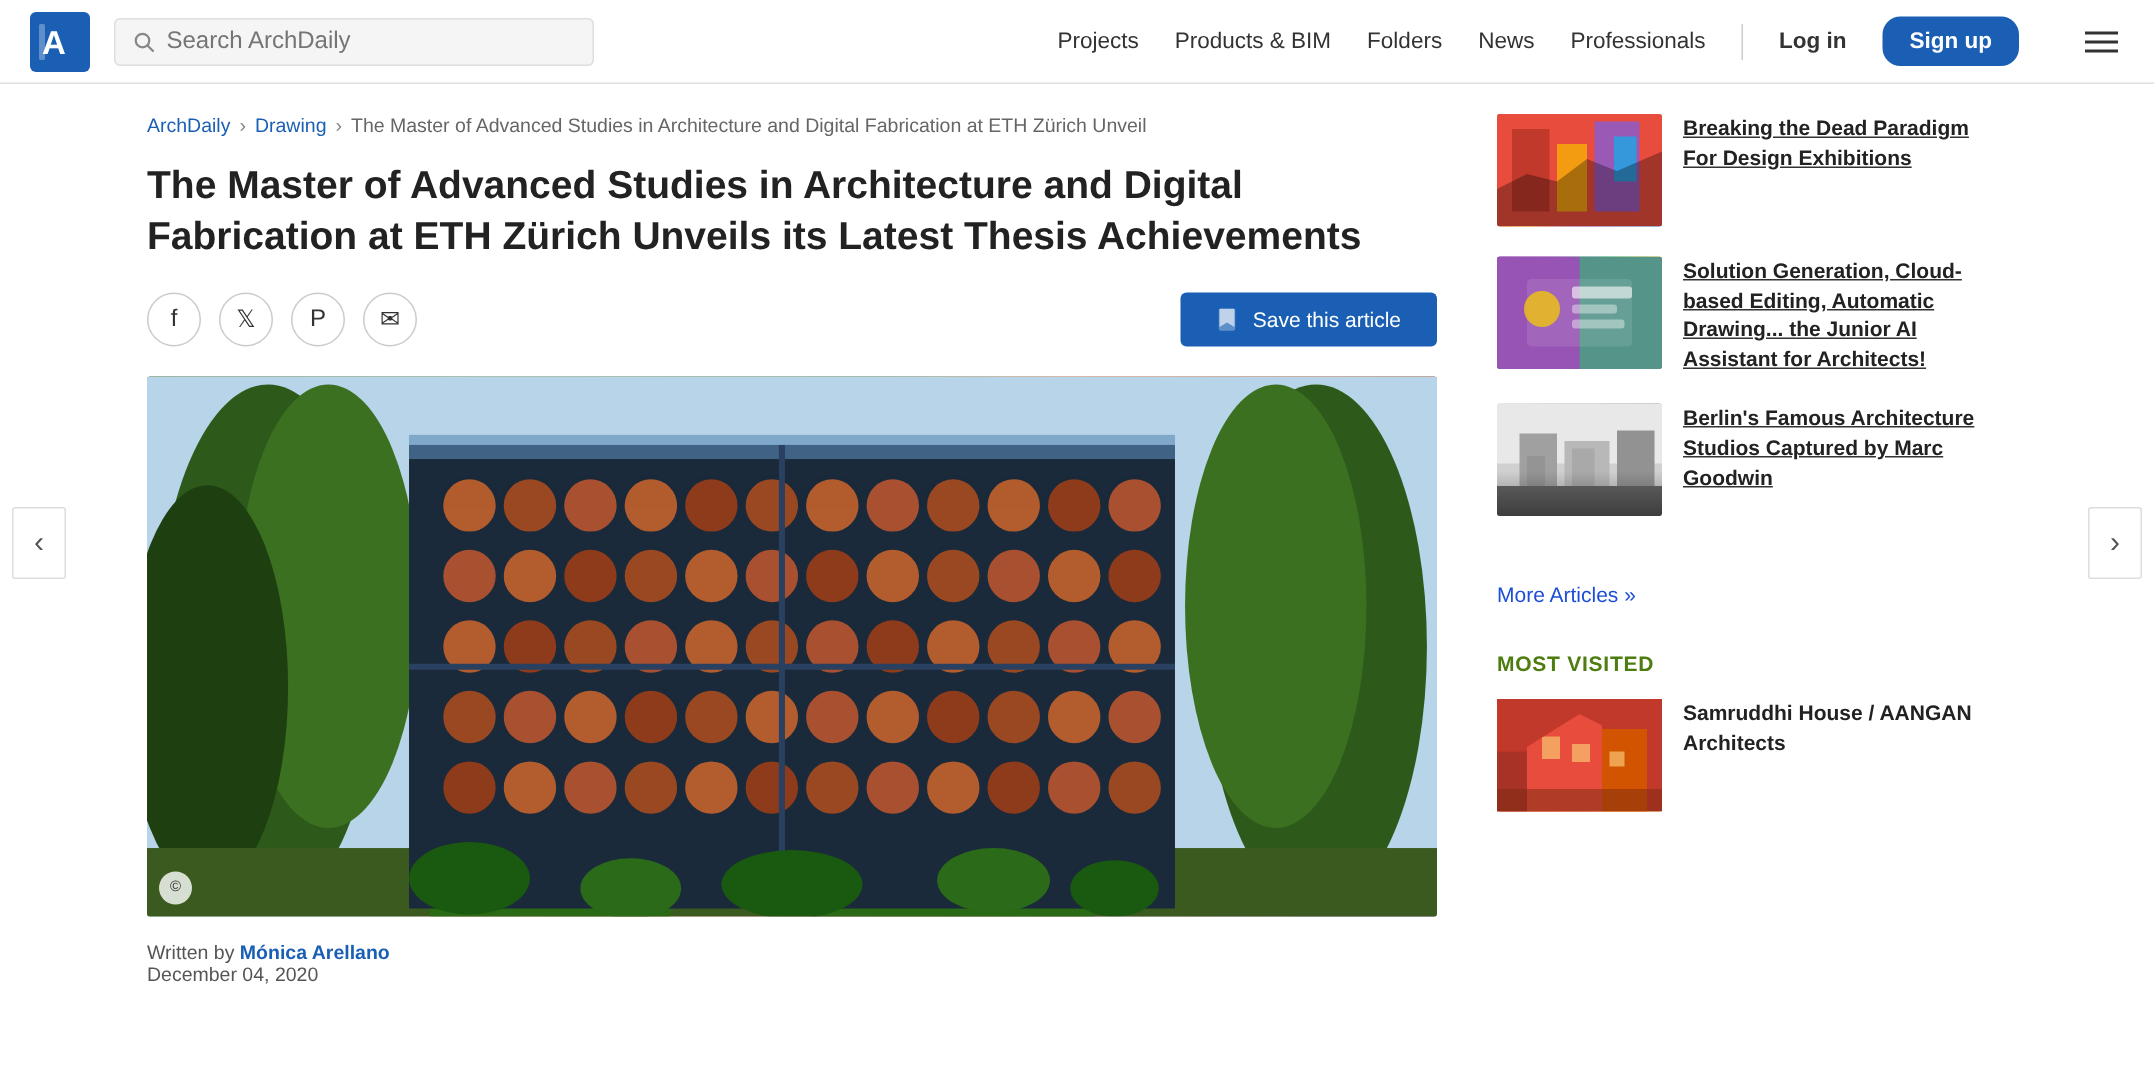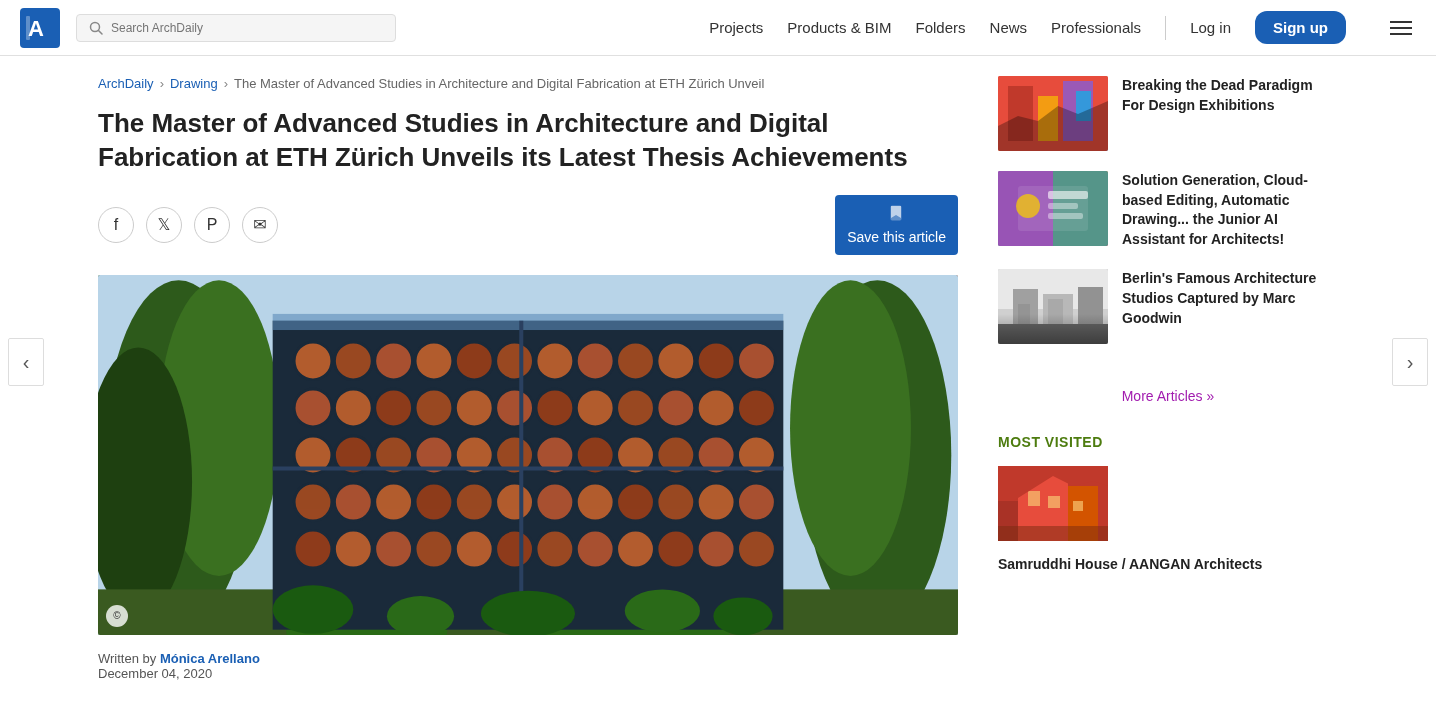--- a/index.html
+++ b/index.html
@@ -29,21 +29,21 @@
       background: #f5f5f5;
       border: 1px solid #ddd;
       border-radius: 4px;
       padding: 6px 12px;
       width: 320px;
     }
     .search-wrap input {
       border: none;
       background: transparent;
       outline: none;
-      font-size: 12px;
+      font-size: 16px;
       color: #555;
       width: 100%;
     }
     .search-icon-svg {
       margin-right: 8px;
       color: #888;
       flex-shrink: 0;
     }
     .nav-links {
       display: flex;
@@ -62,20 +62,21 @@
       width: 1px;
       height: 24px;
       background: #ccc;
     }
     .btn-login {
       font-size: 15px;
       color: #333;
       cursor: pointer;
       background: none;
       border: none;
+      font-weight: bold;
     }
     .btn-signup {
       background: #1a5fb4;
       color: #fff;
       border: none;
       border-radius: 12px;
       padding: 8px 18px;
       font-size: 15px;
       cursor: pointer;
       font-weight: 600;
@@ -163,28 +164,27 @@
       justify-content: center;
       cursor: pointer;
       font-size: 16px;
       color: #333;
     }
     .btn-save {
       background: #1a5fb4;
       color: #fff;
       border: none;
       border-radius: 4px;
-      padding: 10px 12px;
+      padding: 10px 24px;
       font-size: 14px;
       cursor: pointer;
       display: flex;
       align-items: center;
       gap: 8px;
       font-weight: 500;
-      flex-direction: column;
     }
 
     
     .article-image-wrap {
       position: relative;
       margin-bottom: 16px;
     }
     .article-image {
       width: 100%;
       height: 360px;
@@ -268,20 +268,21 @@
       letter-spacing: 0.5px;
       color: #222;
       margin-bottom: 16px;
       text-transform: uppercase;
     }
     .article-card {
       display: flex;
       gap: 14px;
       margin-bottom: 20px;
       align-items: flex-start;
+      text-decoration: underline;
     }
     .article-card-img {
       width: 110px;
       height: 75px;
       flex-shrink: 0;
       border-radius: 2px;
       overflow: hidden;
     }
     .article-card-img-1 {
       background: linear-gradient(135deg, #e74c3c 0%, #c0392b 30%, #f39c12 50%, #9b59b6 70%, #3498db 100%);
@@ -292,44 +293,43 @@
     .article-card-text {
       flex: 1;
     }
     .article-card-text h3 {
       font-size: 14px;
       font-weight: 600;
       line-height: 1.4;
       color: #222;
     }
     .more-articles-link {
-      color: #a21caf;
+      color: #1d4ed8;
       font-size: 14px;
       text-decoration: none;
       cursor: pointer;
       display: block;
-      text-align: center;
+      text-align: left;
       margin-bottom: 30px;
       margin-top: 44px;
     }
 
     
     .most-visited-title {
       font-size: 14px;
       font-weight: 700;
       letter-spacing: 0.5px;
       color: #4d7c0f;
       margin-bottom: 16px;
       text-transform: uppercase;
     }
     .visited-card {
       display: flex;
       gap: 14px;
       align-items: flex-start;
-      flex-direction: column;
     }
     .visited-card-img {
       width: 110px;
       height: 75px;
       flex-shrink: 0;
       border-radius: 2px;
       background: linear-gradient(135deg, #c0392b 0%, #e74c3c 30%, #d35400 50%, #e67e22 70%, #f39c12 100%);
     }
     .visited-card-text h3 {
       font-size: 14px;

